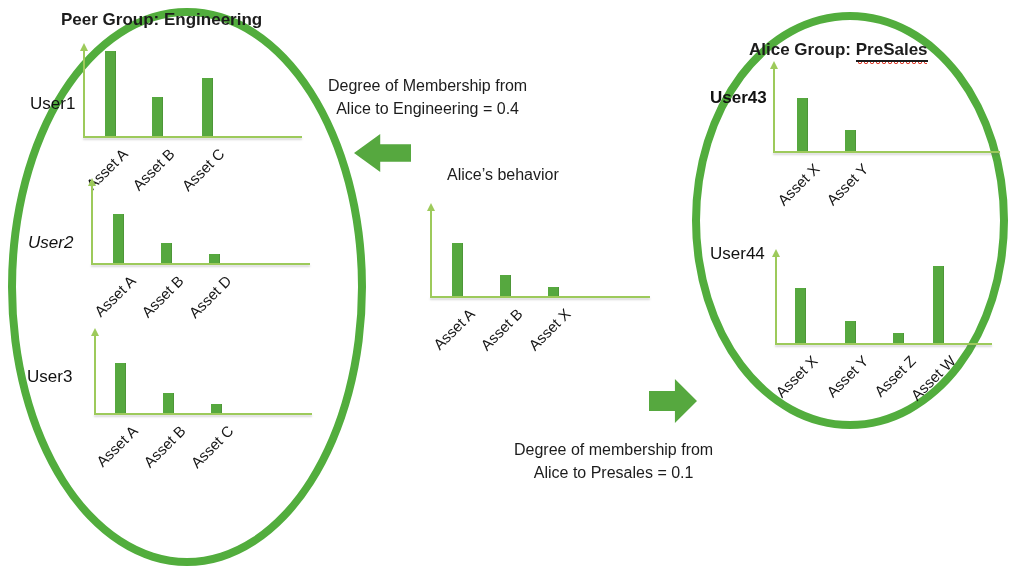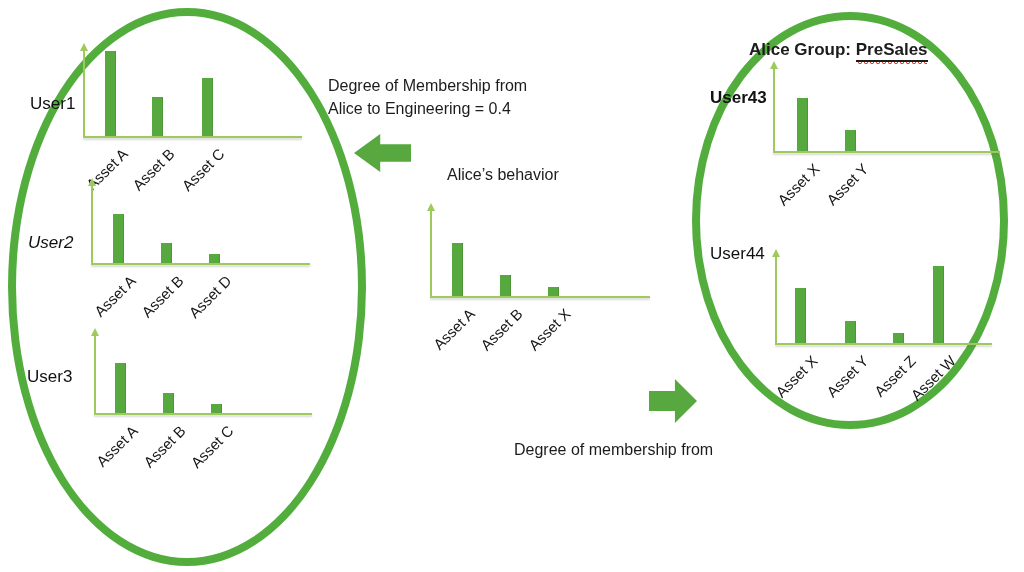--- a/index.html
+++ b/index.html
@@ -17,21 +17,21 @@
   #title-pre{left:749px;top:40px;}
   .misspelled{position:relative;display:inline-block;border-bottom:2px solid #1c1c1c;padding-bottom:0px;}
   .misspelled::after{
     content:"";position:absolute;left:1px;right:1px;bottom:-5px;height:3px;
     background-image:radial-gradient(circle at 3px 0px, rgba(224,62,45,0) 1.1px, #e03e2d 1.2px, #e03e2d 2px, rgba(224,62,45,0) 2.2px);
     background-size:6px 3px;background-repeat:repeat-x;
   }
   .chart-title{position:absolute;font-size:16px;white-space:nowrap;}
   #alice-title{left:447px;top:166px;}
   
-  .annotation{position:absolute;font-size:16px;line-height:23px;white-space:nowrap;}
+  .annotation{position:absolute;font-size:16px;line-height:23px;white-space:nowrap;text-align:center;}
   #ann-eng{left:328px;top:74px;}
   #ann-pre{left:514px;top:438px;}
   
   .block-arrow{position:absolute;background:#56a83f;}
   #arrow-left{left:354px;top:134px;width:57px;height:38px;
     clip-path:polygon(0 50%, 46% 0, 46% 27%, 100% 27%, 100% 73%, 46% 73%, 46% 100%);}
   #arrow-right{left:649px;top:379px;width:48px;height:44px;
     clip-path:polygon(100% 50%, 54% 0, 54% 27%, 0 27%, 0 73%, 54% 73%, 54% 100%);}
   
   .mini-chart{position:absolute;}
@@ -46,32 +46,34 @@
   .owner-label{position:absolute;font-size:17px;color:#111;white-space:nowrap;}
 </style>
 </head>
 <body>
 
 <div id="diagram">
 
   <div class="ellipse" id="ellipse-eng"></div>
   <div class="ellipse" id="ellipse-pre"></div>
 
+  <div class="group-title" id="title-eng">Peer Group: Engineering</div>
 
   <div class="group-title" id="title-pre"><span>Alice Group: </span><span class="misspelled">PreSales</span></div>
 
   <div class="chart-title" id="alice-title">Alice’s behavior</div>
 
   <div class="annotation" id="ann-eng">
     <div>Degree of Membership from</div>
     <div>Alice to Engineering = 0.4</div>
   </div>
 
   <div class="annotation" id="ann-pre">
     <div>Degree of membership from</div>
+    <div>Alice to Presales = 0.1</div>
   </div>
 
   <div class="block-arrow" id="arrow-left"></div>
   <div class="block-arrow" id="arrow-right"></div>
 
   <div id="charts-root">
       <div class="mini-chart" style="left: 83px; top: 47px; width: 219px; height: 91px;">
         <div class="y-axis"></div>
         <div class="y-axis-arrow"></div>
         <div class="x-axis"></div>

